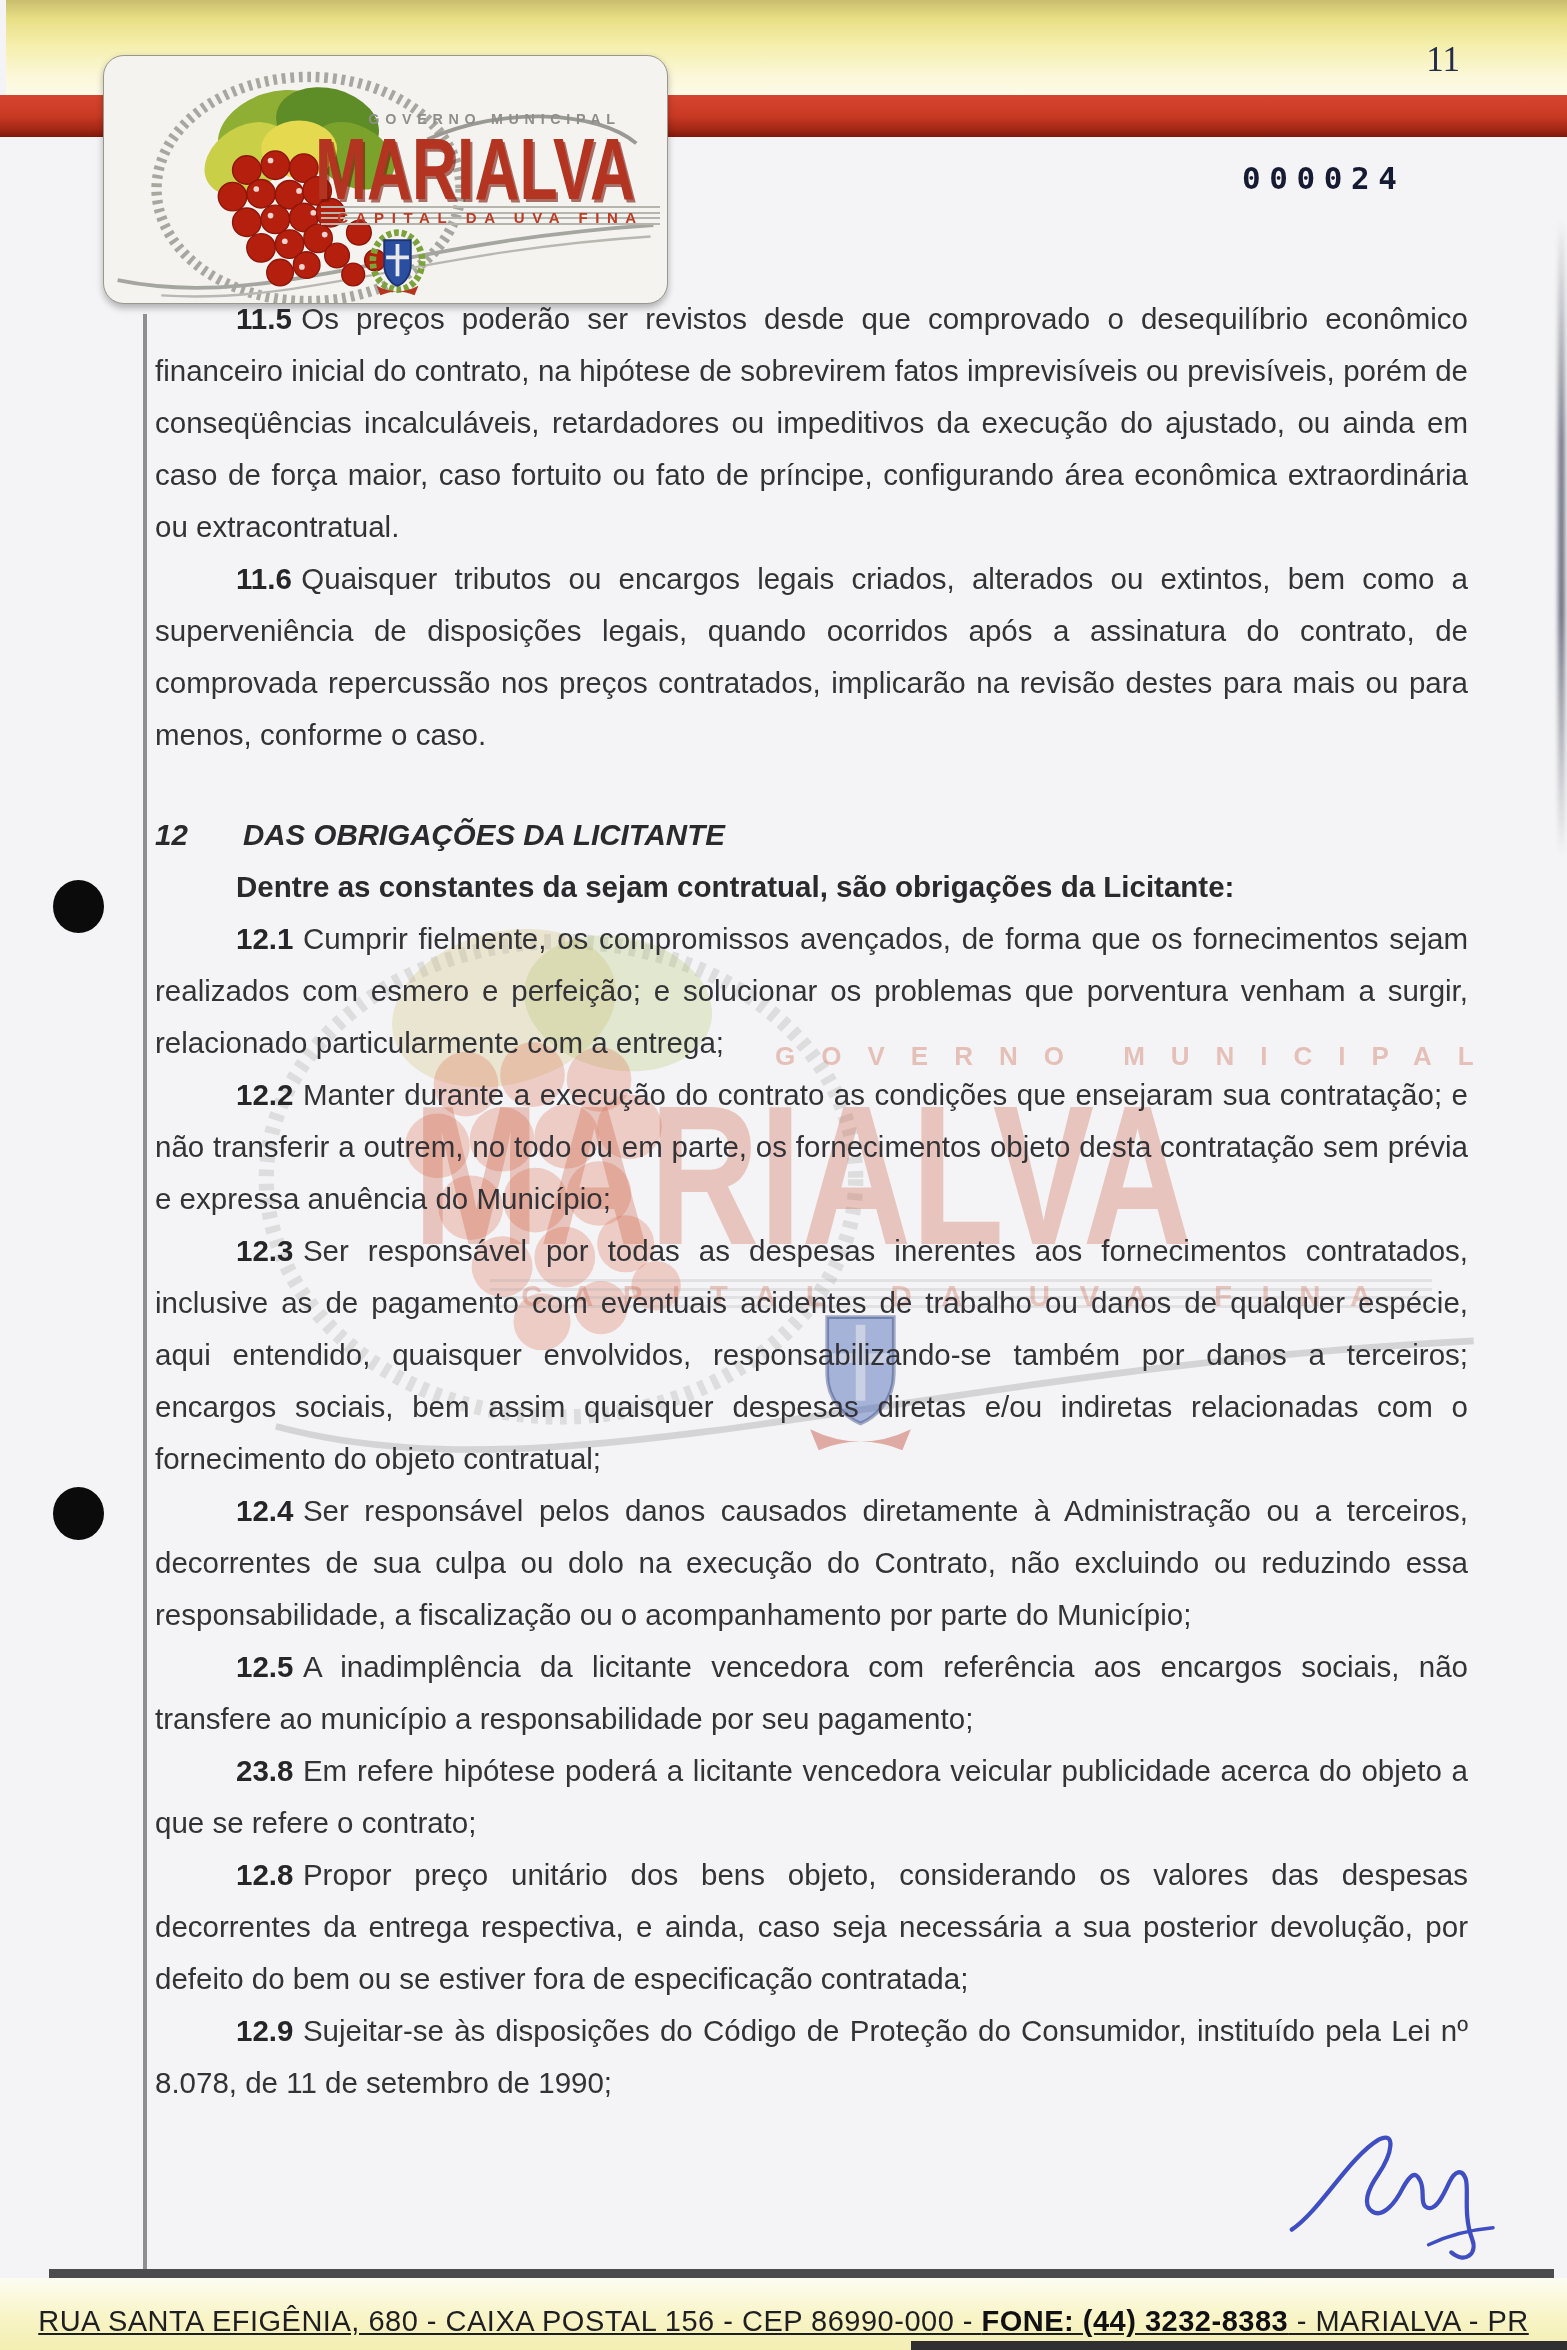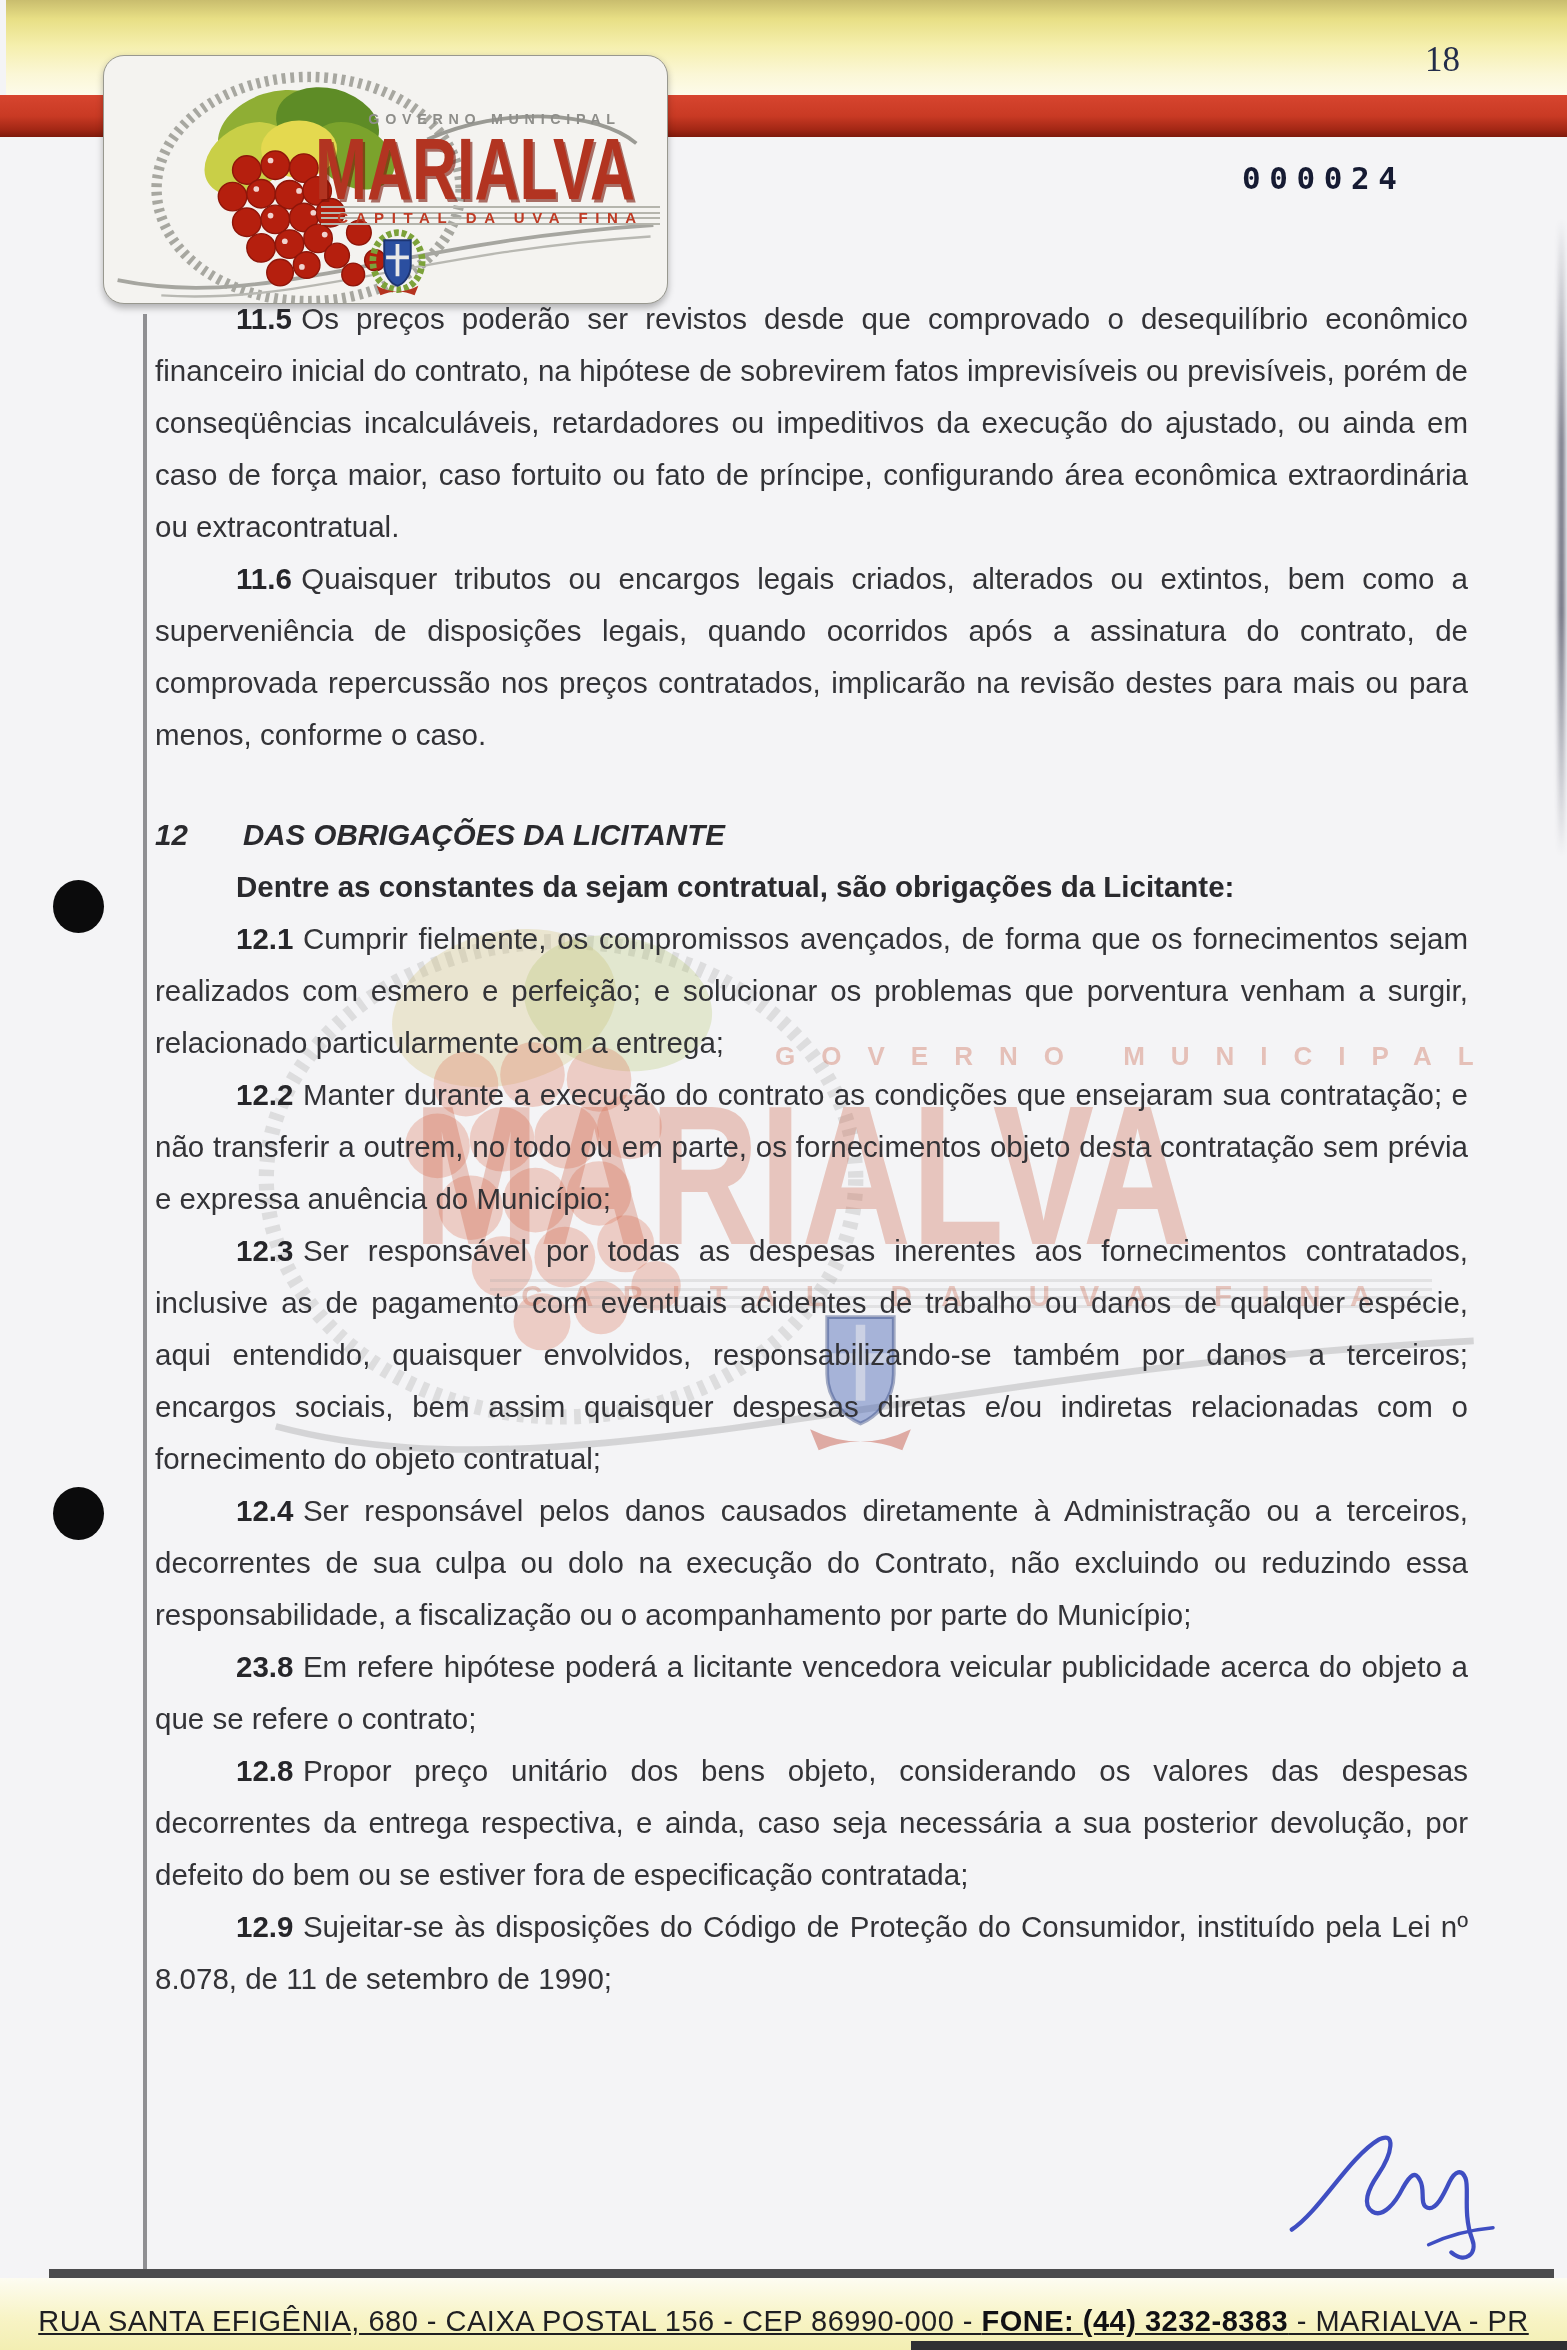--- a/index.html
+++ b/index.html
@@ -100,21 +100,21 @@
   .footer-text b{color:#111114;}
   .corner-strip{position:absolute;right:0;bottom:0;width:656px;height:8.6px;background:#303033;}
 </style>
 </head>
 <body>
 
 <div class="page">
 
   <div class="top-band"></div>
   <div class="red-bar"></div>
-  <div class="page-number">18</div>
+  <div class="page-number">11</div>
   <div class="stamp">000024</div>
   <div class="right-shadow"></div>
 
   <div class="logo-card">
     <svg class="logo-art" width="563" height="247" viewBox="0 0 592 260">
 
       <ellipse cx="215" cy="140" rx="160" ry="118" fill="none" stroke="#8d8d86" stroke-width="11" stroke-dasharray="4 5" opacity=".75"></ellipse>
 
       <path d="M14 236 C 170 268, 300 196, 578 178" fill="none" stroke="#a6a6a0" stroke-width="4"></path>
       <path d="M60 252 C 210 262, 330 206, 575 190" fill="none" stroke="#b8b8b2" stroke-width="2.5"></path>
@@ -213,20 +213,21 @@
     <p class="para"><b class="pnum">11.5</b><span>Os preços poderão ser revistos desde que comprovado o desequilíbrio econômico financeiro inicial do contrato, na hipótese de sobrevirem fatos imprevisíveis ou previsíveis, porém de conseqüências incalculáveis, retardadores ou impeditivos da execução do ajustado, ou ainda em caso de força maior, caso fortuito ou fato de príncipe, configurando área econômica extraordinária ou extracontratual.</span></p>
     <p class="para"><b class="pnum">11.6</b><span>Quaisquer tributos ou encargos legais criados, alterados ou extintos, bem como a superveniência de disposições legais, quando ocorridos após a assinatura do contrato, de comprovada repercussão nos preços contratados, implicarão na revisão destes para mais ou para menos, conforme o caso.</span></p>
 
     <p class="sec-heading"><span class="sec-no">12</span><span>DAS OBRIGAÇÕES DA LICITANTE</span></p>
     <p class="sec-intro">Dentre as constantes da sejam contratual, são obrigações da Licitante:</p>
 
     <p class="para"><b class="pnum">12.1</b><span>Cumprir fielmente, os compromissos avençados, de forma que os fornecimentos sejam realizados com esmero e perfeição; e solucionar os problemas que porventura venham a surgir, relacionado particularmente com a entrega;</span></p>
     <p class="para"><b class="pnum">12.2</b><span>Manter durante a execução do contrato as condições que ensejaram sua contratação; e não transferir a outrem, no todo ou em parte, os fornecimentos objeto desta contratação sem prévia e expressa anuência do Município;</span></p>
     <p class="para"><b class="pnum">12.3</b><span>Ser responsável por todas as despesas inerentes aos fornecimentos contratados, inclusive as de pagamento com eventuais acidentes de trabalho ou danos de qualquer espécie, aqui entendido, quaisquer envolvidos, responsabilizando-se também por danos a terceiros; encargos sociais, bem assim quaisquer despesas diretas e/ou indiretas relacionadas com o fornecimento do objeto contratual;</span></p>
     <p class="para"><b class="pnum">12.4</b><span>Ser responsável pelos danos causados diretamente à Administração ou a terceiros, decorrentes de sua culpa ou dolo na execução do Contrato, não excluindo ou reduzindo essa responsabilidade, a fiscalização ou o acompanhamento por parte do Município;</span></p>
+    <p class="para"><b class="pnum">12.5</b><span>A inadimplência da licitante vencedora com referência aos encargos sociais, não transfere ao município a responsabilidade por seu pagamento;</span></p>
     <p class="para"><b class="pnum">23.8</b><span>Em refere hipótese poderá a licitante vencedora veicular publicidade acerca do objeto a que se refere o contrato;</span></p>
     <p class="para"><b class="pnum">12.8</b><span>Propor preço unitário dos bens objeto, considerando os valores das despesas decorrentes da entrega respectiva, e ainda, caso seja necessária a sua posterior devolução, por defeito do bem ou se estiver fora de especificação contratada;</span></p>
     <p class="para"><b class="pnum">12.9</b><span>Sujeitar-se às disposições do Código de Proteção do Consumidor, instituído pela Lei nº 8.078, de 11 de setembro de 1990;</span></p>
   </div>
 
   <svg class="signature" width="228" height="143" viewBox="0 0 240 150">
     <path d="M6 112 C 36 92, 66 36, 98 17
              C 116 8, 112 32, 97 54
              C 86 70, 80 86, 91 93
              C 102 100, 115 84, 123 68

